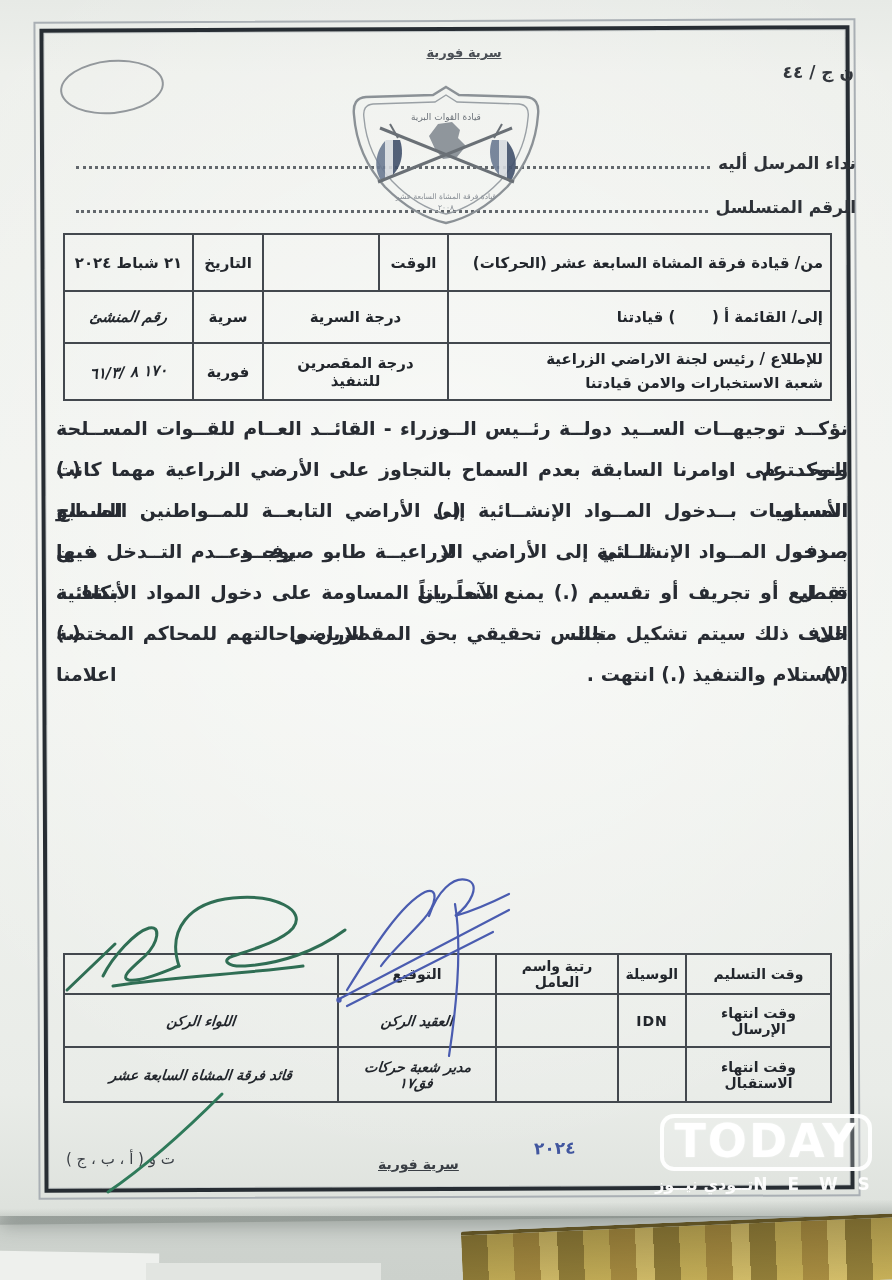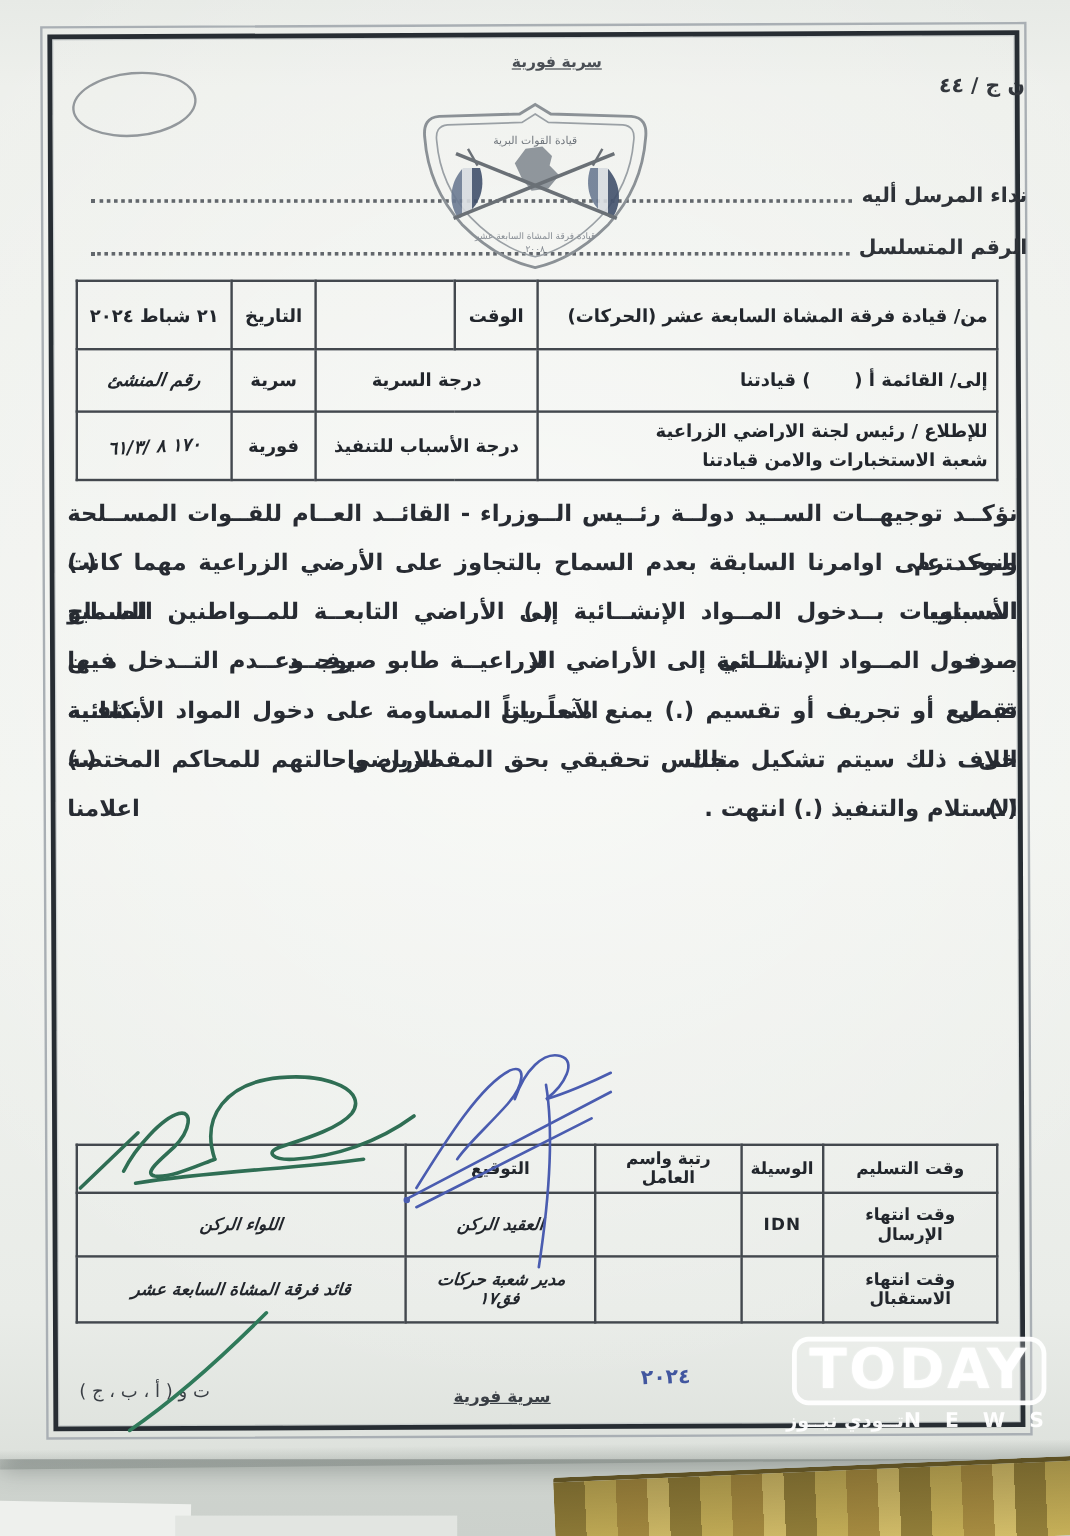--- a/index.html
+++ b/index.html
@@ -148,21 +148,21 @@
       <td>إلى/ القائمة أ (&nbsp;&nbsp;&nbsp;&nbsp;&nbsp;&nbsp;&nbsp;) قيادتنا</td>
       <td class="c-lab" colspan="2">درجة السرية</td>
       <td class="c-lab">سرية</td>
       <td class="hand-dark">رقم المنشئ</td>
     </tr>
     <tr style="height:57px">
       <td class="attn">
         <div>للإطلاع / رئيس لجنة الاراضي الزراعية</div>
         <div>شعبة الاستخبارات والامن قيادتنا</div>
       </td>
-      <td class="c-lab" colspan="2">درجة الأسباب للتنفيذ</td>
+      <td class="c-lab" colspan="2">درجة المقصرين للتنفيذ</td>
       <td class="c-lab">فورية</td>
       <td class="hand-ink">١٧٠ ٨ /٦١/٣</td>
     </tr>
   </tbody>
     </table>
 
   <div class="body-block">
     <div class="bline">نؤكــد توجيهــات الســيد دولــة رئــيس الــوزراء - القائــد العــام للقــوات المســلحة المحــترم (.)</div>
     <div class="bline">ونوكد على اوامرنا السابقة بعدم السماح بالتجاوز على الأرضي الزراعية مهما كانت الأسباب (.) السماح</div>
     <div class="bline">المستويات بــدخول المــواد الإنشــائية إلى الأراضي التابعــة للمــواطنين الطــابو صرف الــتي لا يوجــد فيها</div>

